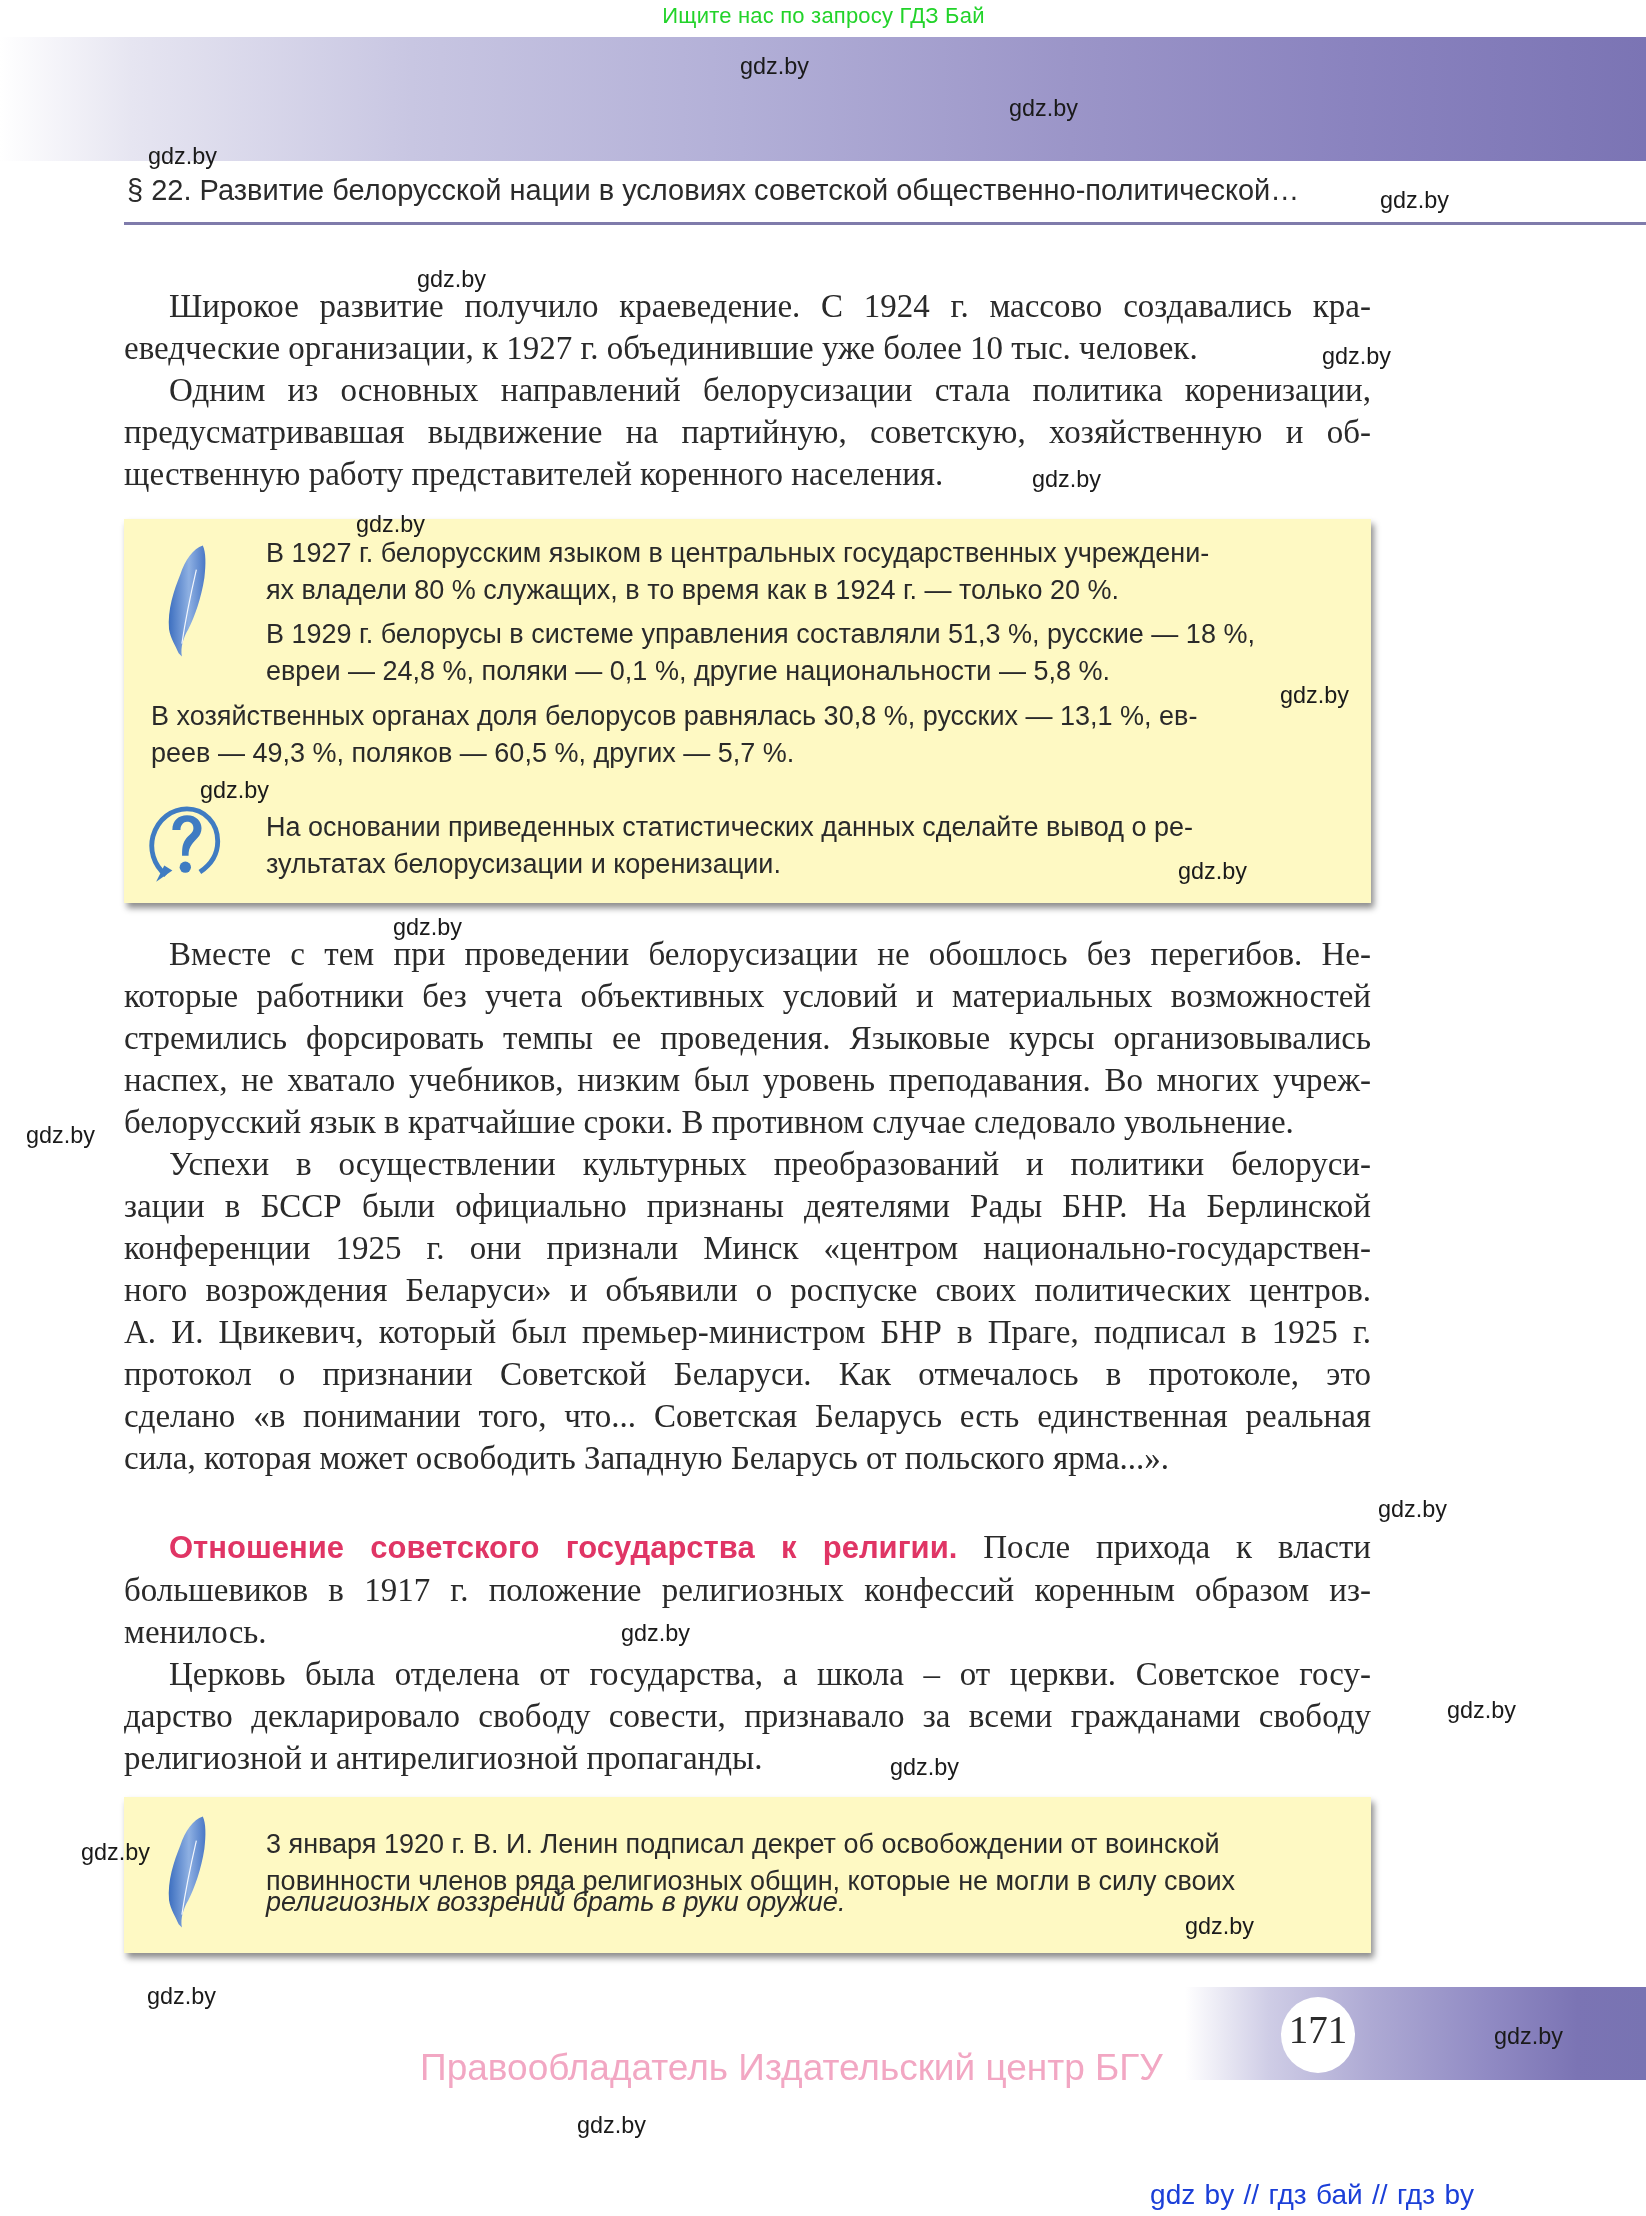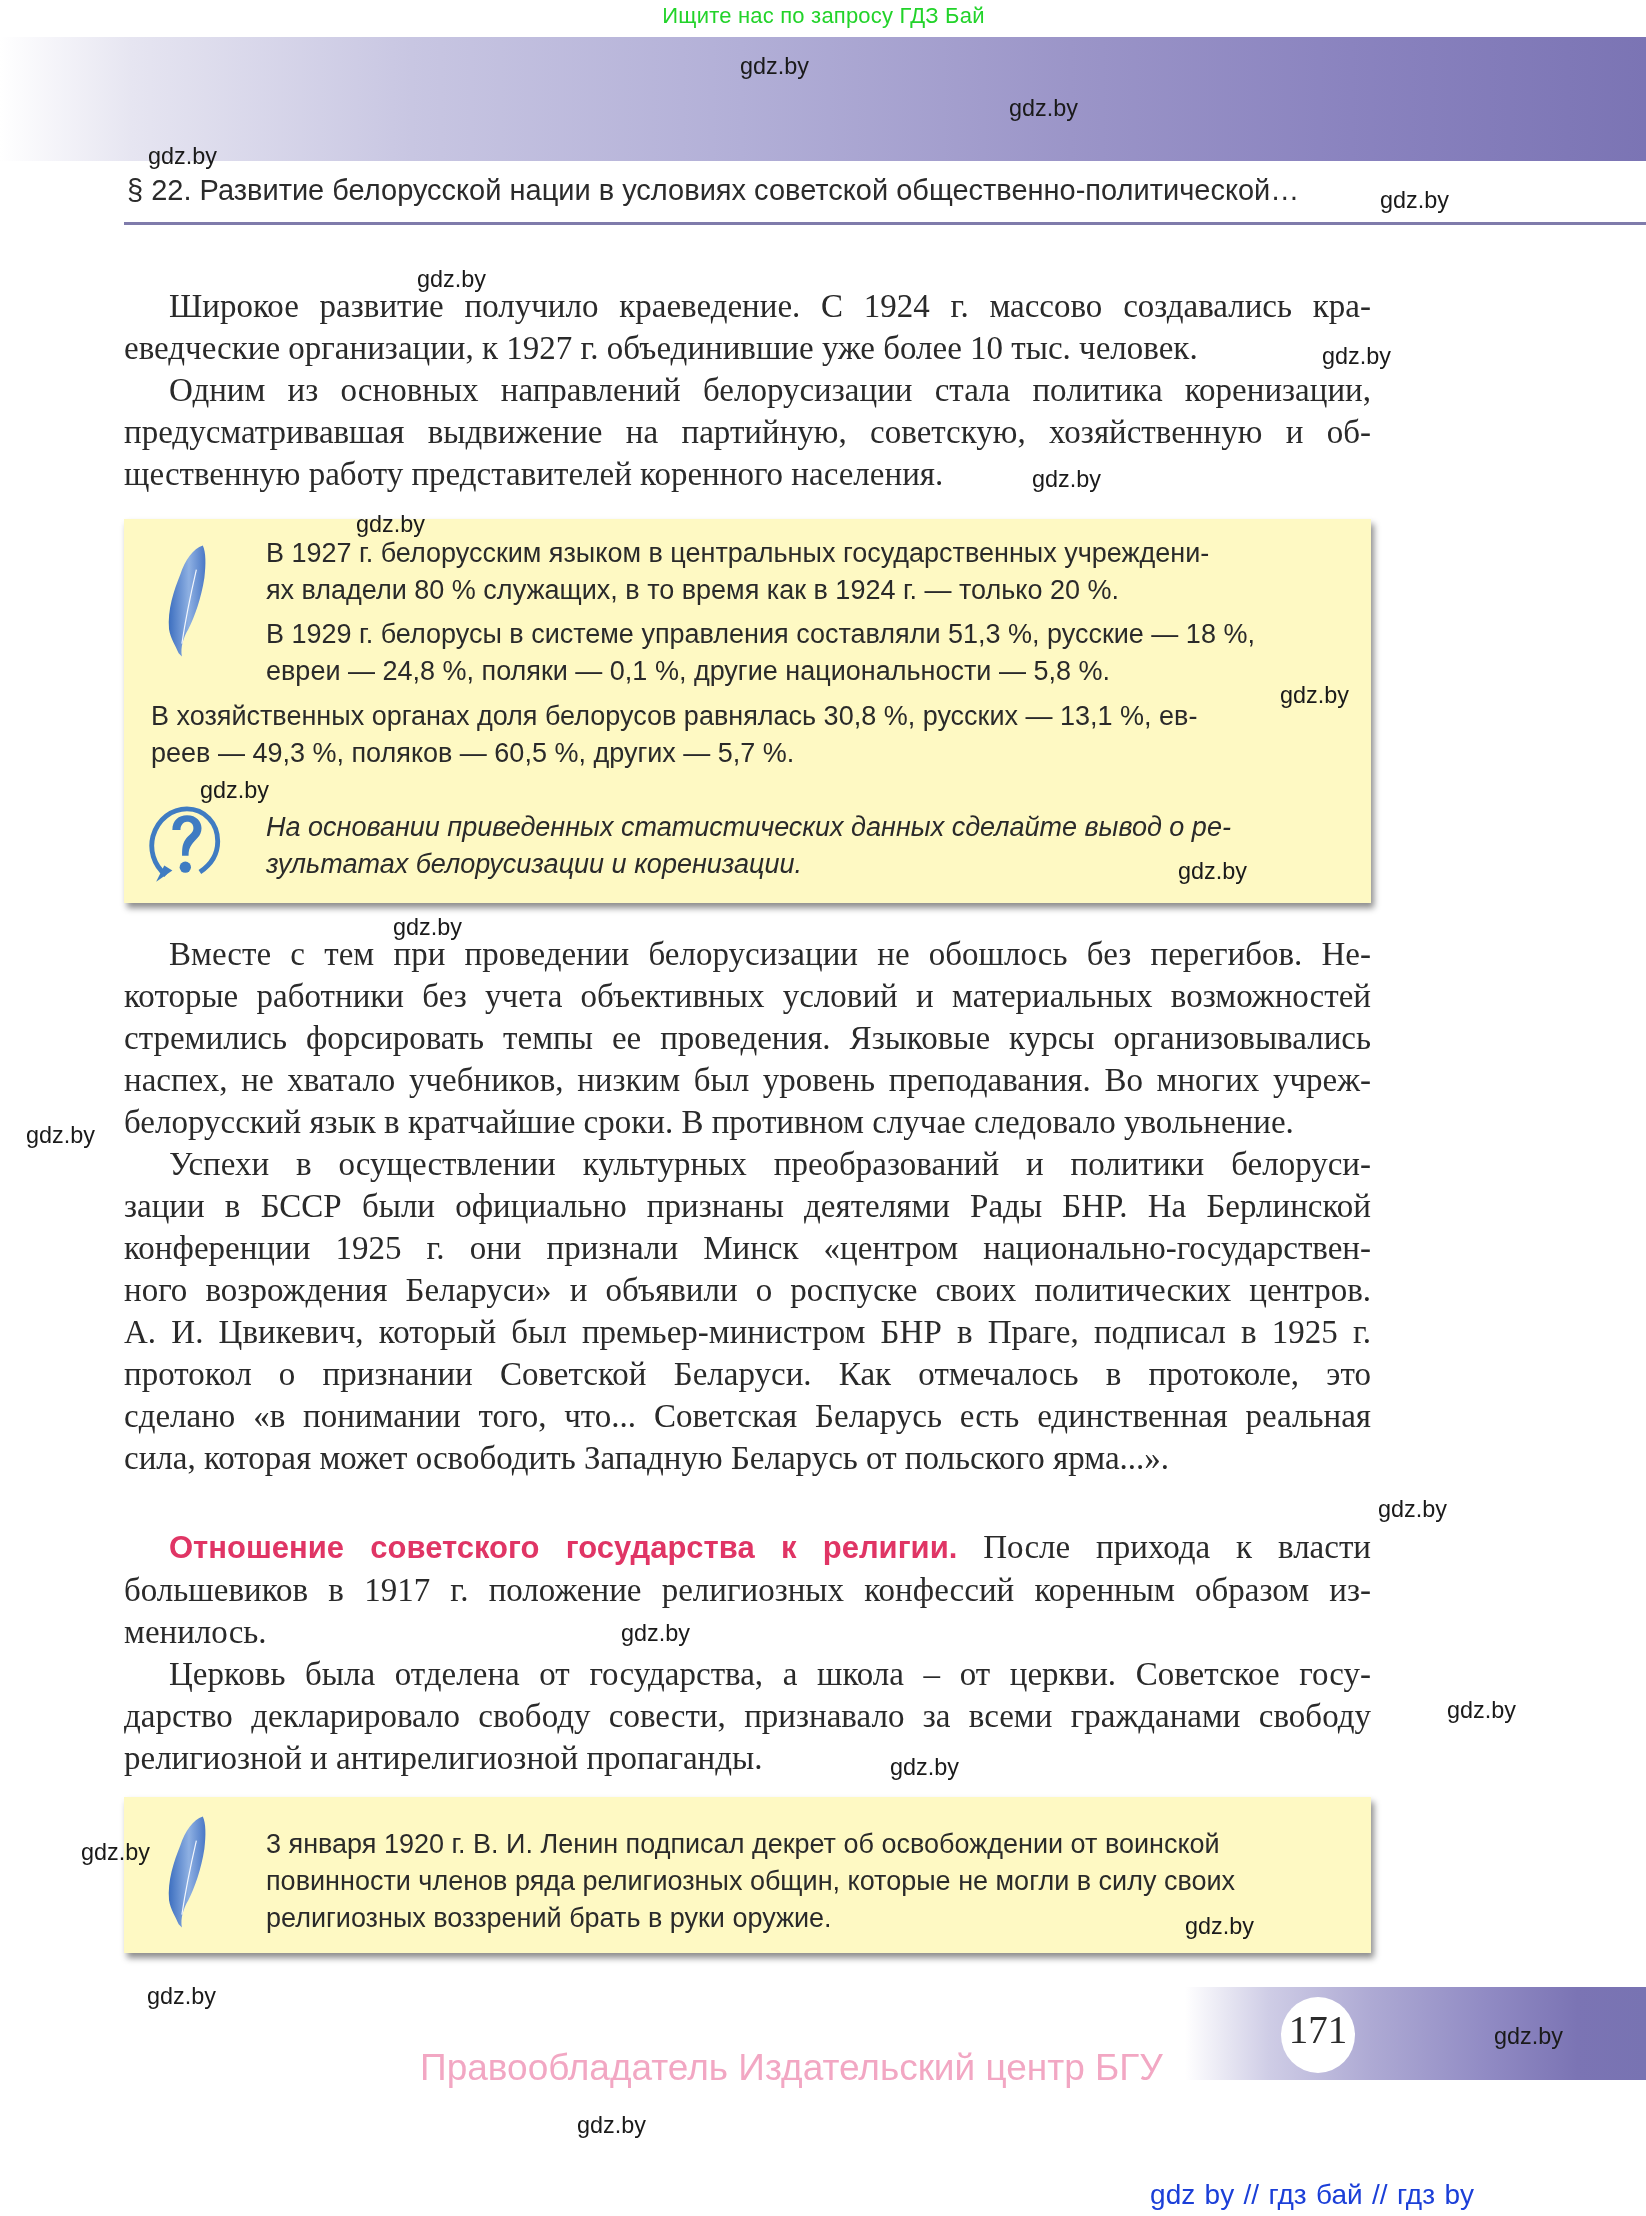--- a/index.html
+++ b/index.html
@@ -16,21 +16,21 @@
 
   .wm { position: absolute; font-family: "Liberation Sans", sans-serif; font-size: 23.4px; color: #1a1a1a; white-space: nowrap; }
 
   .body-text { position: absolute; left: 124px; width: 1247px; font-family: "Liberation Serif", serif; font-size: 33px; line-height: 42px; color: #2a2a2a; text-align: justify; }
   .body-text .line { display: block; text-align-last: justify; white-space: nowrap; }
   .body-text .line.last { text-align-last: left; }
   .body-text .line.ind { padding-left: 45px; }
 
   .callout { position: absolute; left: 124px; width: 1247px; background: #fef9c3; box-shadow: 3.2px 4.8px 6.4px rgba(0,0,0,0.45); }
   .callout .text { position: absolute; font-family: "Liberation Sans", sans-serif; font-size: 27px; line-height: 37px; color: #2a2a2a; white-space: nowrap; }
-  .callout .italic { font-style: italic; }
+  .callout .italic { }
 
   .feather { position: absolute; }
   .question-icon { position: absolute; }
 
   .section-head { color: #e03565; font-family: "Liberation Sans", sans-serif; font-weight: bold; font-size: 31px; }
 
   .footer-band { position: absolute; left: 1185px; top: 1987px; width: 462px; height: 93px;
     background: linear-gradient(to right, #ffffff 0%, #cfcde6 18%, #aeaad4 40%, #918bc4 65%, #7b74b4 85%, #7873b2 100%); }
   .page-circle { position: absolute; left: 1281px; top: 1997px; width: 74px; height: 76px; border-radius: 50%; background: #ffffff; }
   .page-num { position: absolute; left: 1281px; top: 2007px; width: 74px; text-align: center; font-family: "Liberation Serif", serif; font-size: 39px; color: #2b2b2b; }
@@ -136,21 +136,21 @@
         <stop offset="0" stop-color="#3d6fc0"></stop>
         <stop offset="0.55" stop-color="#8eb0e2"></stop>
         <stop offset="1" stop-color="#4a78c6"></stop>
       </linearGradient>
     </defs>
     <path d="M52 4 C40 8 30 22 24 40 C16 60 8 84 10 108 C12 120 18 128 22 138 L26 142 C24 130 28 118 34 108 C42 92 50 70 54 44 C56 28 56 12 52 4 Z" fill="url(#fg2)"></path>
     <path d="M44 34 C38 60 32 86 26 126" stroke="#ffffff" stroke-width="1.5" fill="none" opacity="0.9"></path>
   </svg>
   <div class="text" style="left:142px;top:29px;">3 января 1920 г. В. И. Ленин подписал декрет об освобождении от воинской</div>
   <div class="text" style="left:142px;top:66px;">повинности членов ряда религиозных общин, которые не могли в силу своих</div>
-  <div class="text" style="left:142px;top:103px;">религиозных воззрений брать в руки оружие.</div>
+  <div class="text" style="left:142px;top:87px;font-style:italic;">религиозных воззрений брать в руки оружие.</div>
 </div>
 <div class="wm" style="left:81px;top:1839px;z-index:2;">gdz.by</div>
 <div class="wm" style="left:1185px;top:1913px;z-index:2;">gdz.by</div>
 
 <div class="wm" style="left:147px;top:1983px;">gdz.by</div>
 <div class="footer-band"></div>
 <div class="page-circle"></div>
 <div class="page-num">171</div>
 <div class="wm" style="left:1494px;top:2023px;">gdz.by</div>
 

